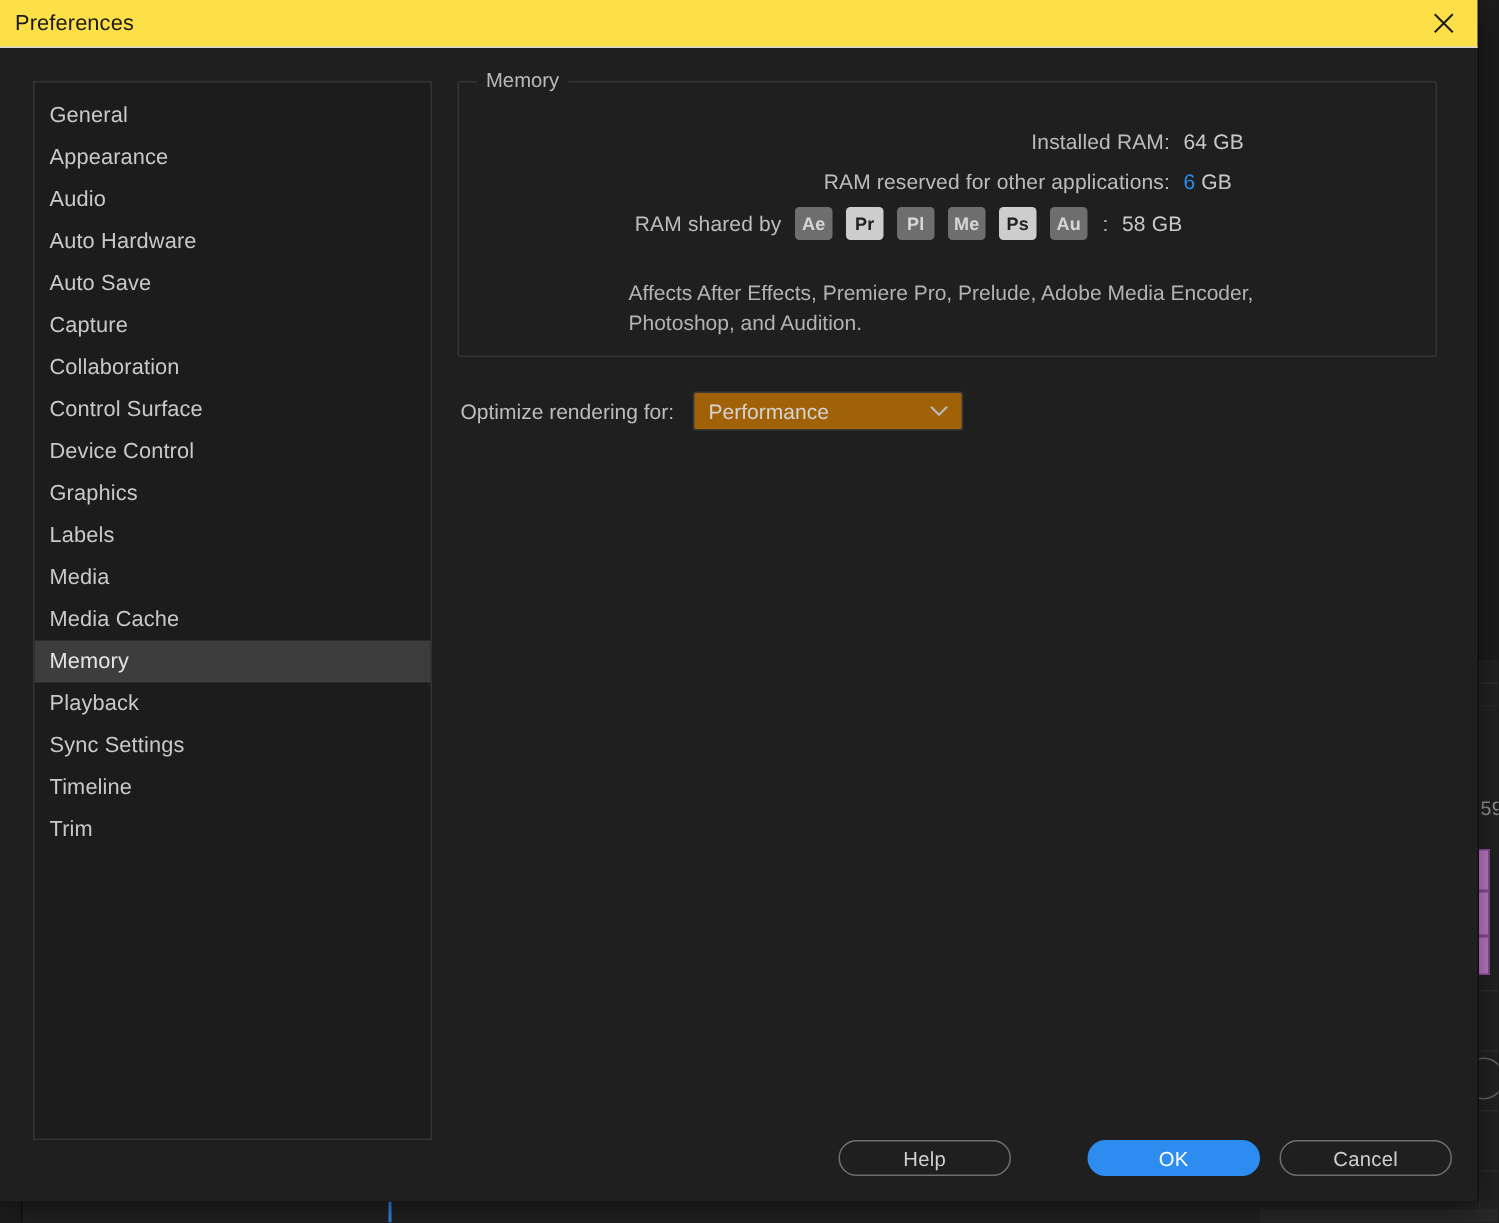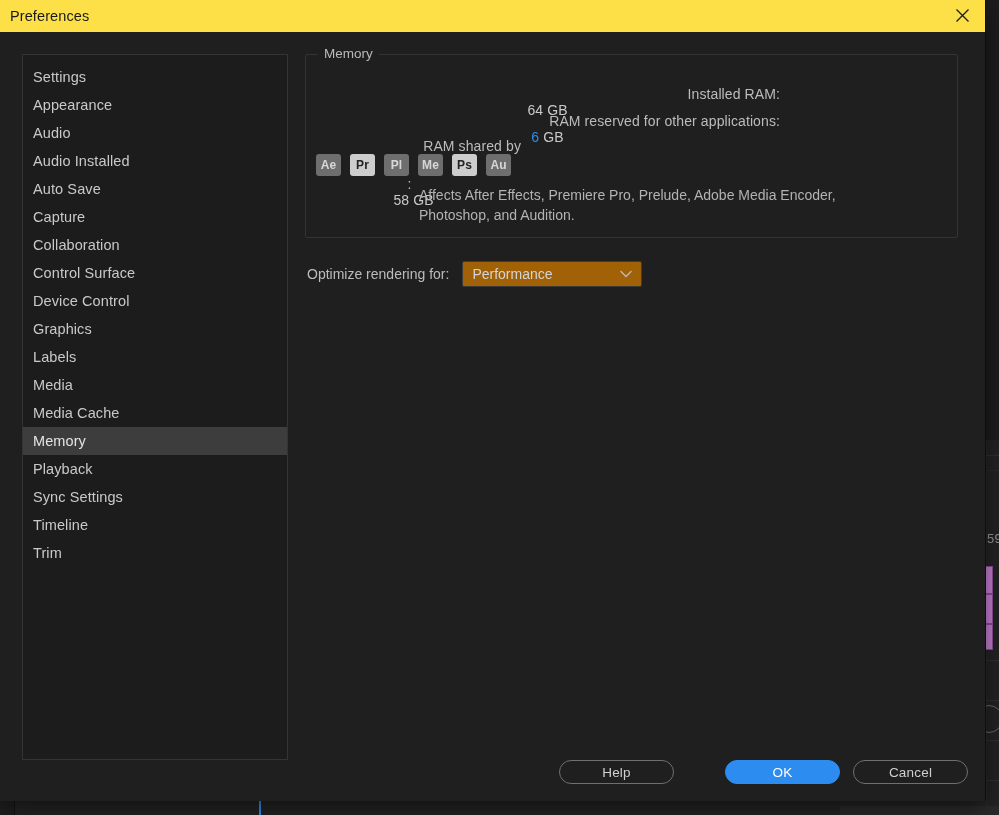--- a/index.html
+++ b/index.html
@@ -172,21 +172,20 @@
     background: #1f1f1f;
     font-size: 13.5px;
     color: #b9b9b9;
   }
   .row {
     display: flex;
     align-items: center;
     font-size: 14px;
     color: #bcbcbc;
     letter-spacing: .1px;
-    flex-direction: column;
   }
   .row-label {
     width: 474px;
     text-align: right;
     white-space: nowrap;
   }
   .row-value {
     margin-left: 9px;
     color: #c9c9c9;
     white-space: nowrap;
@@ -364,24 +363,24 @@
       <div class="close-btn">
         <svg width="15" height="15" viewBox="0 0 15 15">
           <path d="M1.5 1.5 L13.5 13.5 M13.5 1.5 L1.5 13.5" stroke="#1a1a1a" stroke-width="1.3" fill="none"></path>
         </svg>
       </div>
     </div>
 
     <div class="dialog-body">
 
       <div class="sidebar">
-        <div class="side-item">Settings</div>
+        <div class="side-item">General</div>
         <div class="side-item">Appearance</div>
         <div class="side-item">Audio</div>
-        <div class="side-item">Audio Installed</div>
+        <div class="side-item">Auto Hardware</div>
         <div class="side-item">Auto Save</div>
         <div class="side-item">Capture</div>
         <div class="side-item">Collaboration</div>
         <div class="side-item">Control Surface</div>
         <div class="side-item">Device Control</div>
         <div class="side-item">Graphics</div>
         <div class="side-item">Labels</div>
         <div class="side-item">Media</div>
         <div class="side-item">Media Cache</div>
         <div class="side-item selected">Memory</div>

